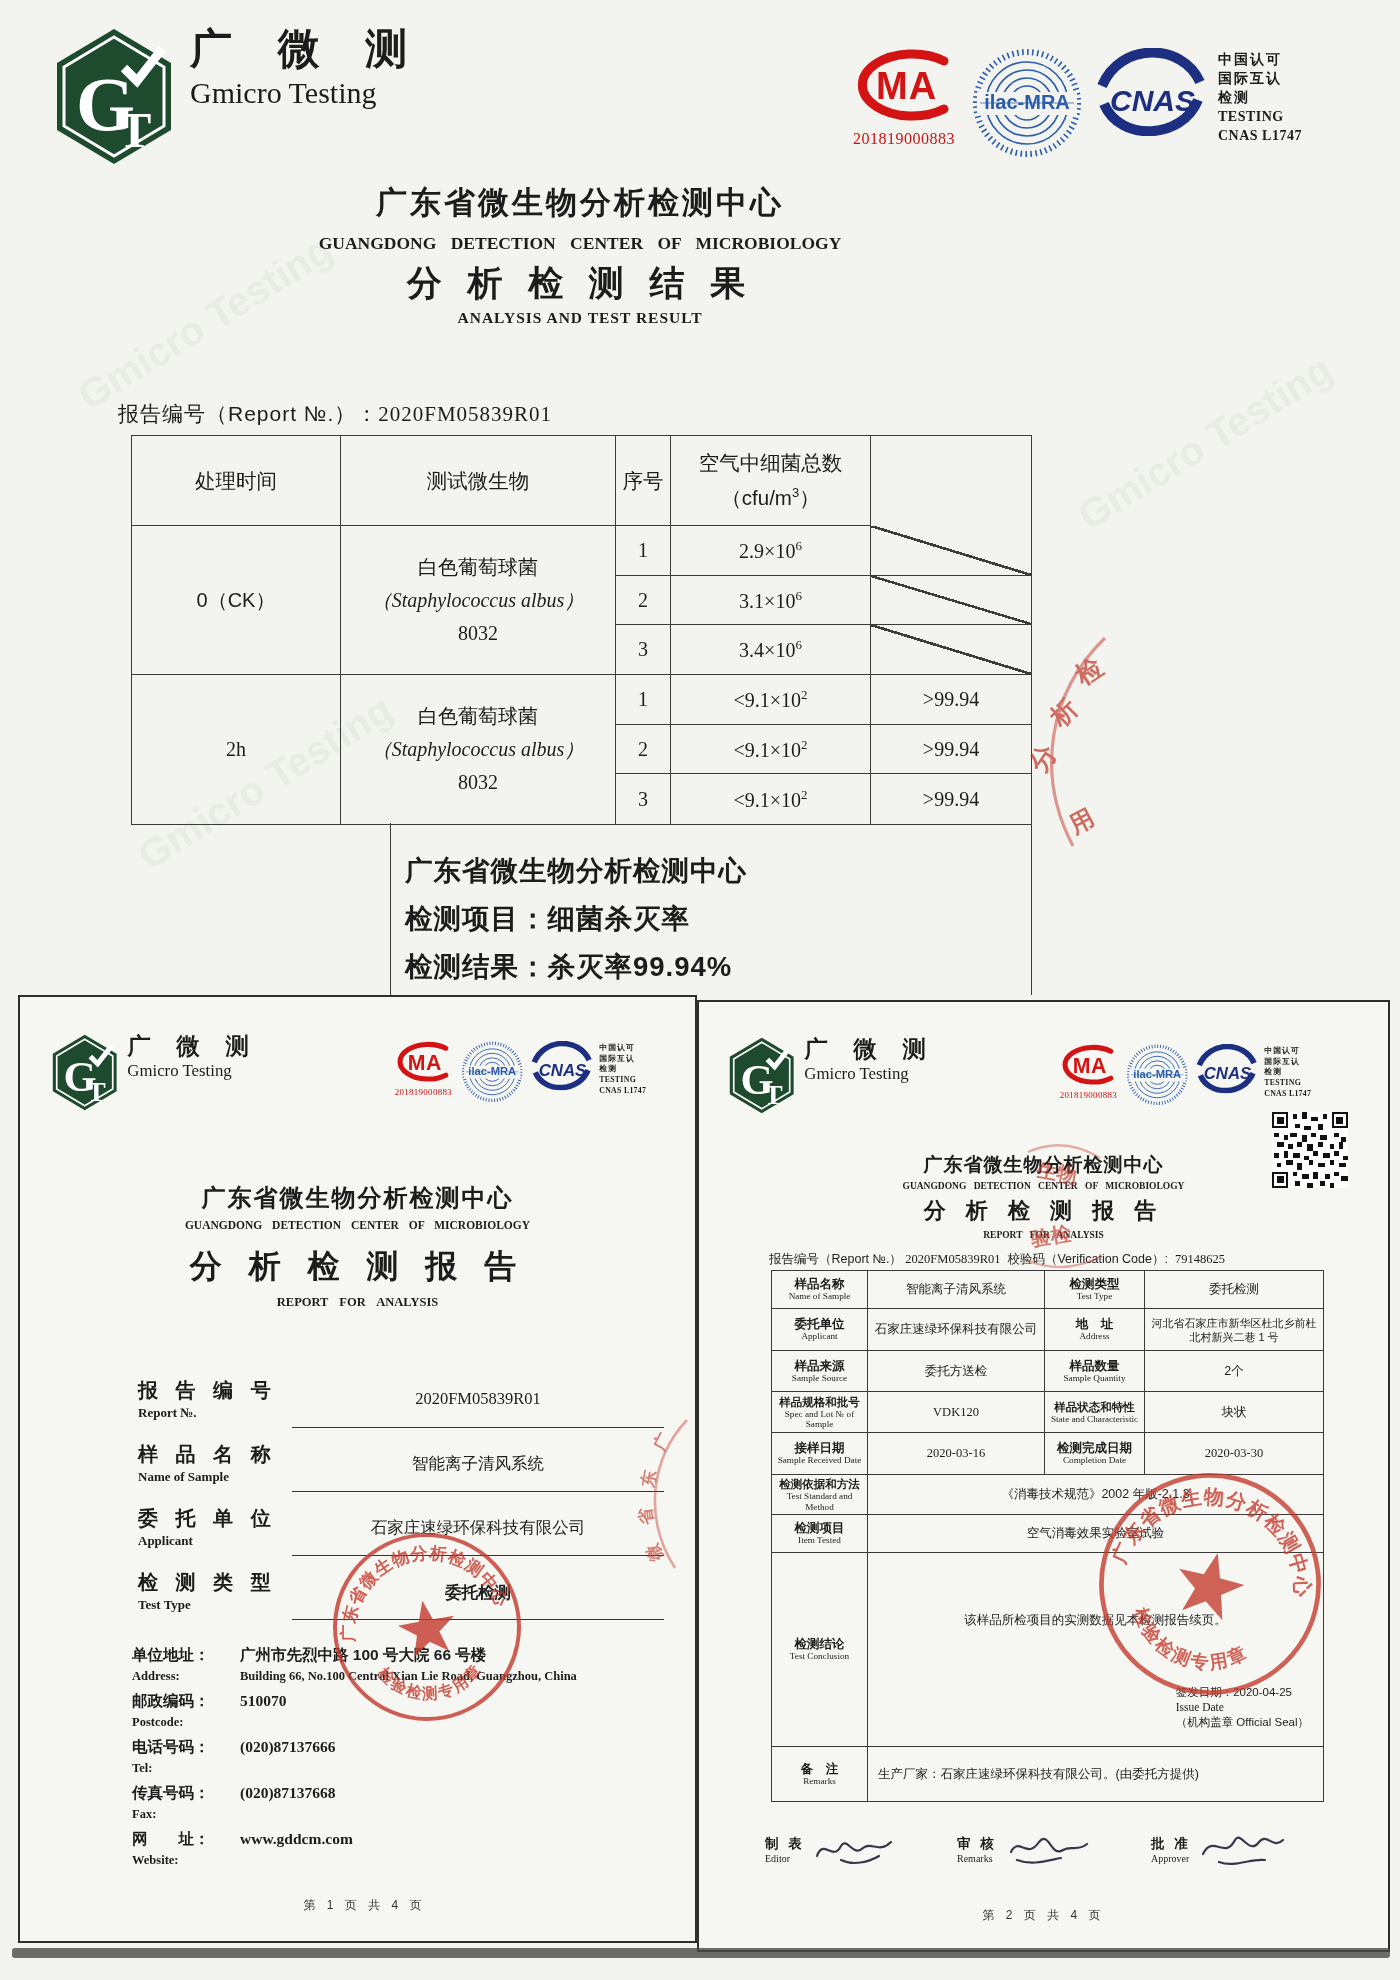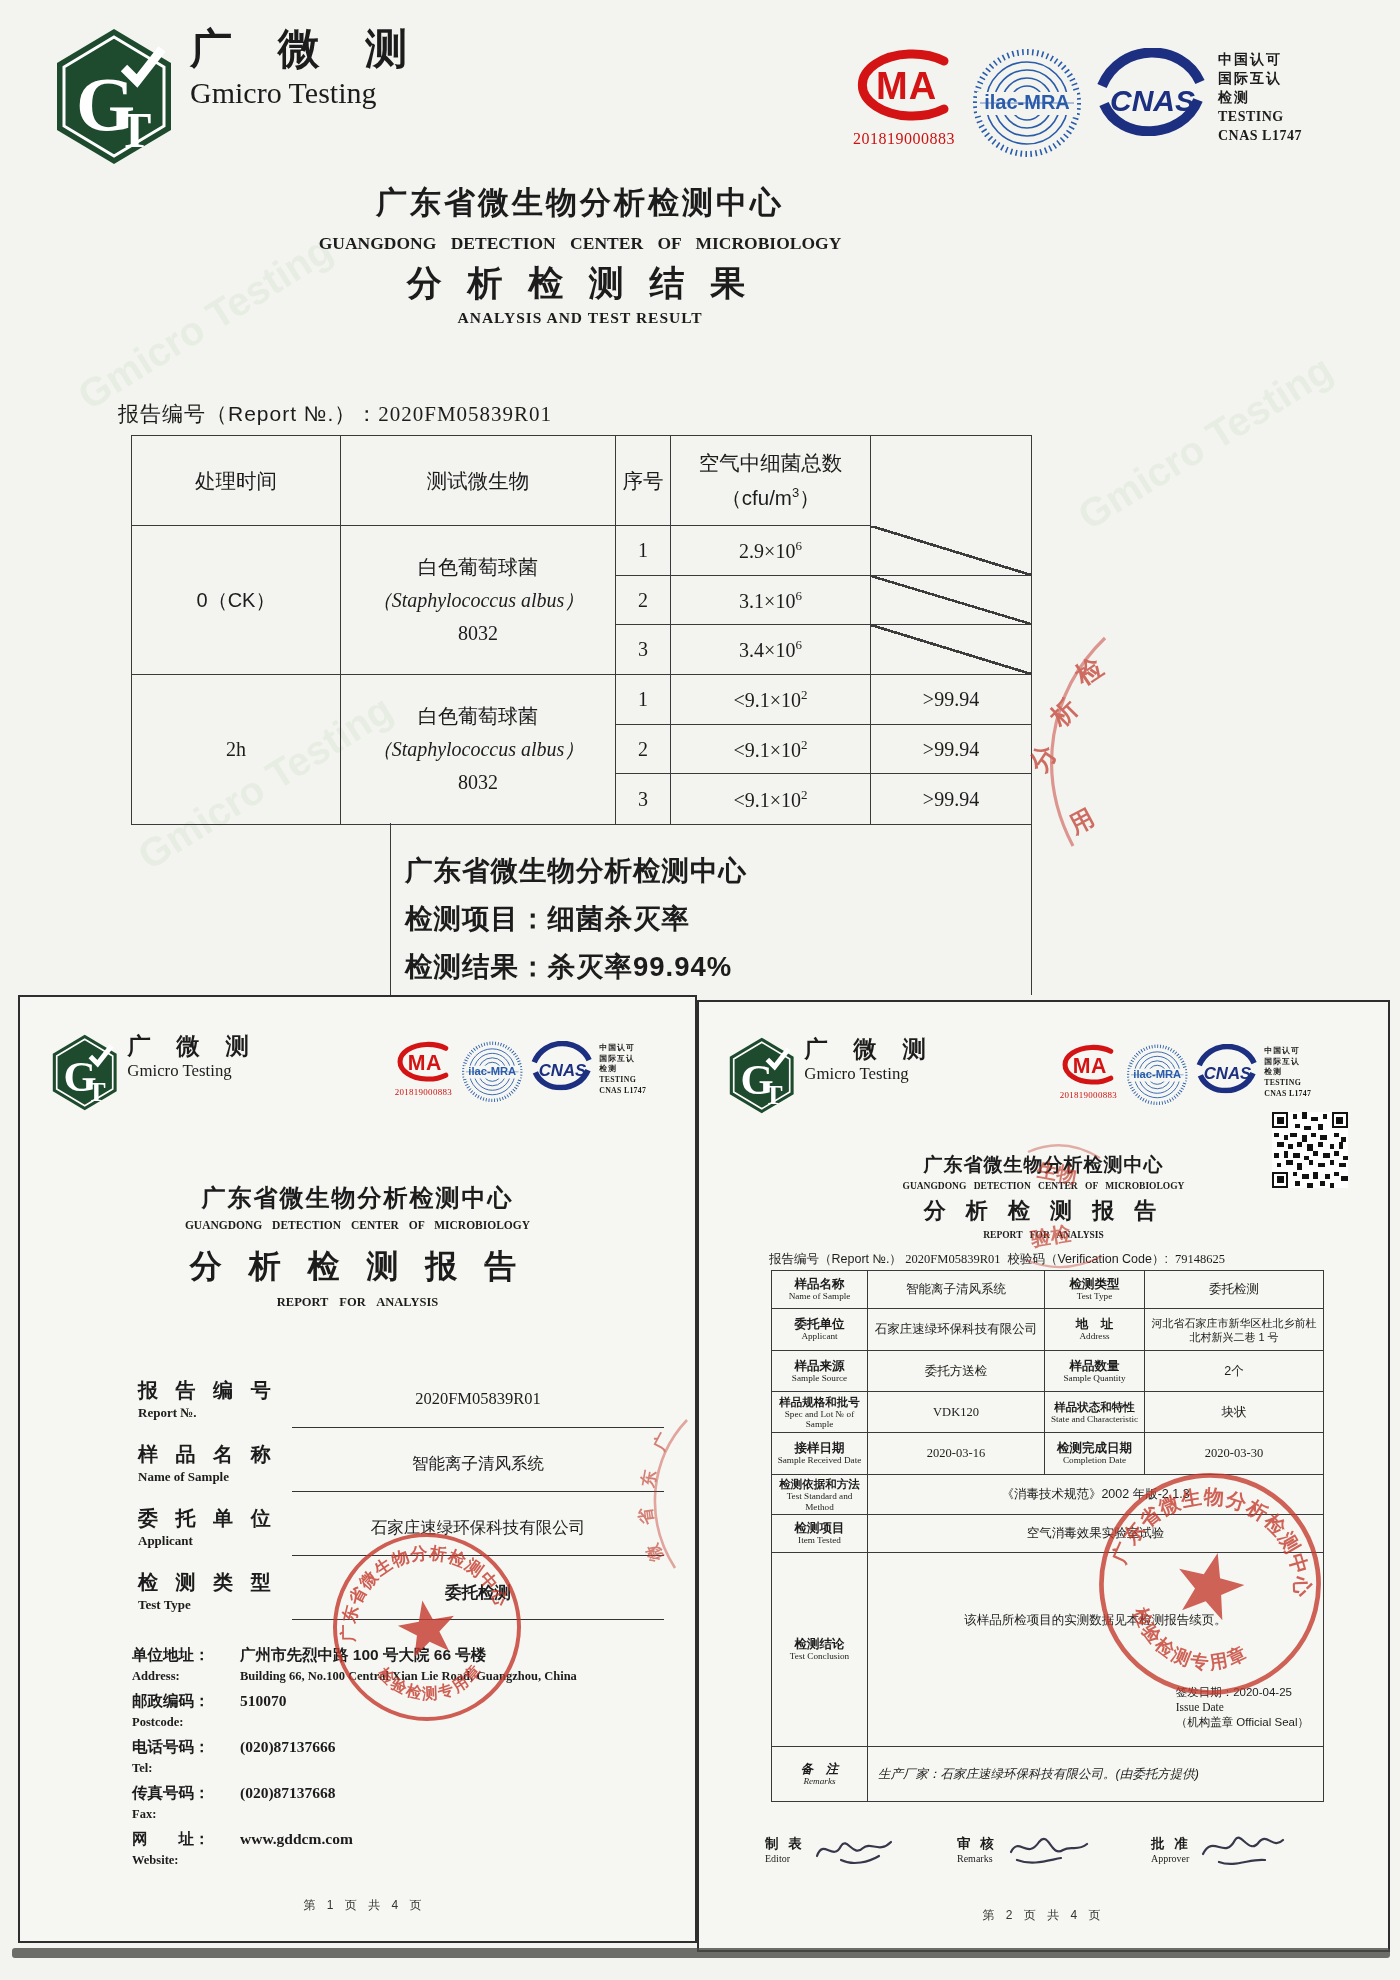--- a/index.html
+++ b/index.html
@@ -74,21 +74,21 @@
   .pgno{position:absolute;width:100%;text-align:center;font-size:12px;letter-spacing:4px;color:#333;}
   
   .itable{position:absolute;left:72px;top:268px;width:551px;display:grid;
           grid-template-columns:96px 177px 100px 178px;
           grid-template-rows:38px 42px 41px 41px 42px 40px 38px 194px 54px;
           border:1.5px solid var(--line);font-size:12.5px;}
   .itable>div{border-right:1.2px solid var(--line);border-bottom:1.2px solid var(--line);
           display:flex;flex-direction:column;align-items:center;justify-content:center;text-align:center;
           padding:2px 3px;box-sizing:border-box;}
   .itable>.nbr{border-right:none;}
-  .itable>.nbb{border-bottom:none;font-style:italic;}
+  .itable>.nbb{border-bottom:none;}
   .lcn{font-size:12.5px;font-weight:600;line-height:14px;}
   .len{font-family:var(--sf);font-size:9.2px;line-height:10.5px;color:#222;}
   .ival{font-size:12.5px;line-height:15px;}
   .conc{position:relative;justify-content:flex-start !important;padding-top:60px !important;}
   .issue{position:absolute;right:14px;bottom:16px;text-align:left;font-size:11.5px;line-height:15px;}
   .signoff{position:absolute;display:flex;align-items:center;gap:6px;}
   .signoff .scn{font-size:13.5px;font-weight:600;letter-spacing:3px;}
   .signoff .sen{font-family:var(--sf);font-size:10px;}
   .sig{opacity:.9;}
   

